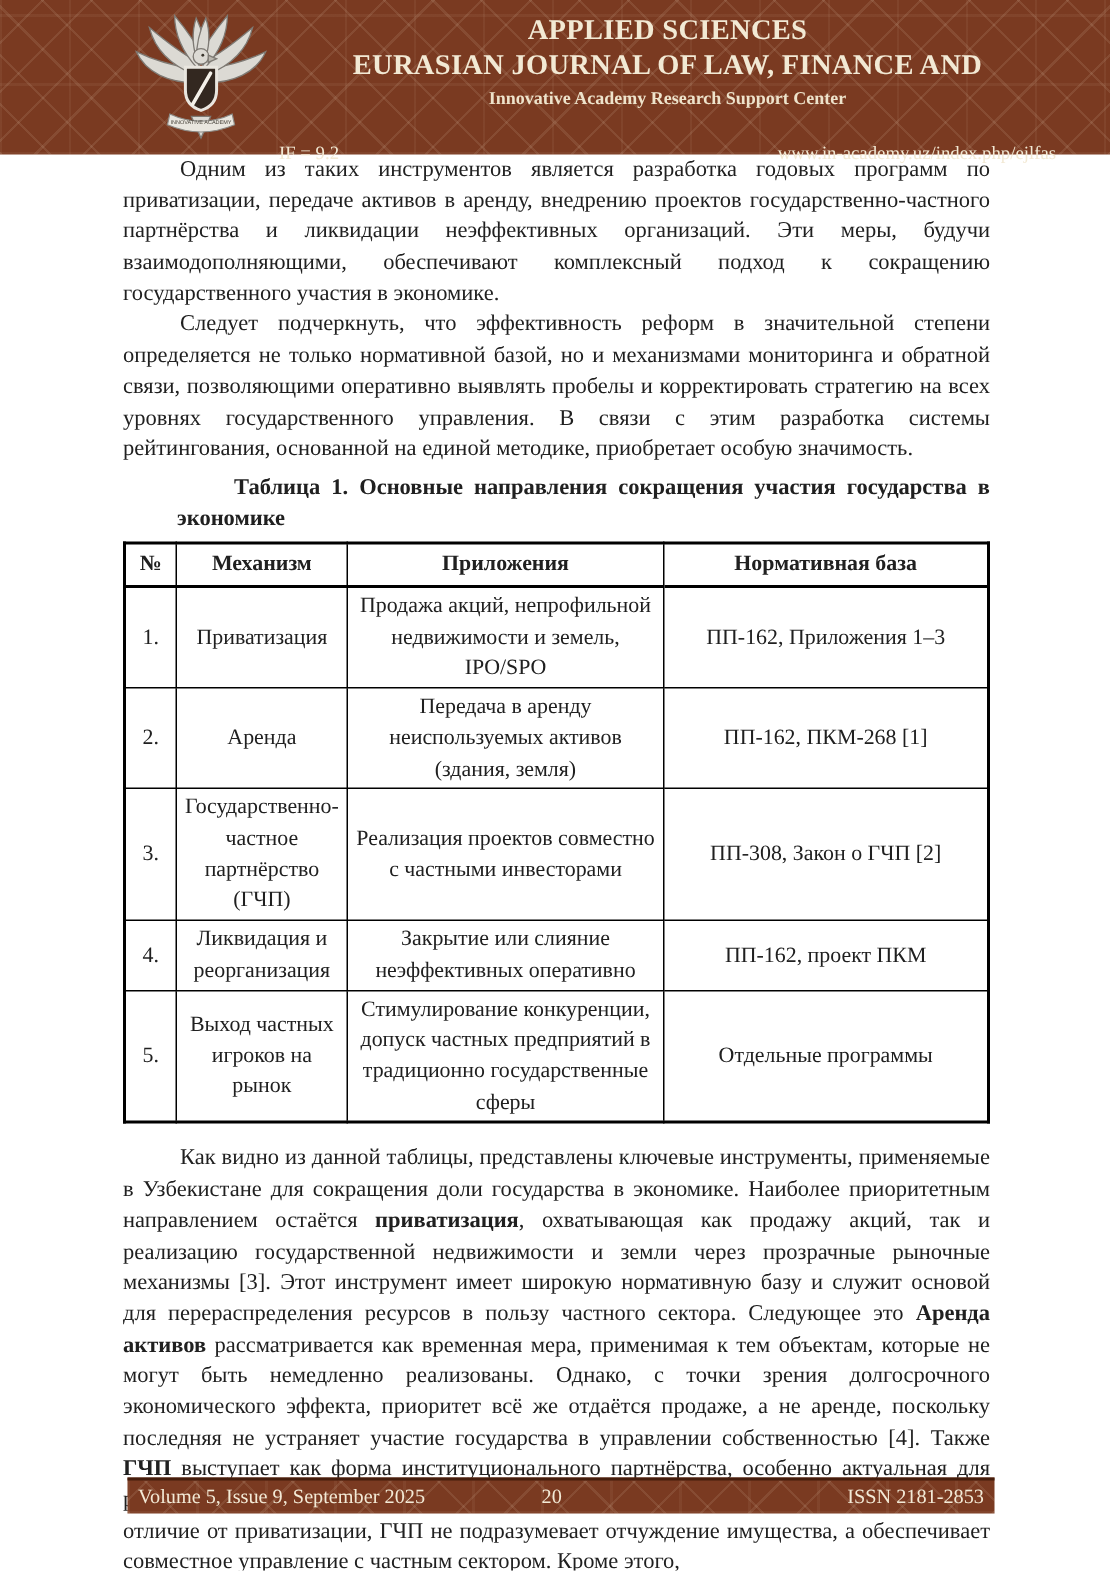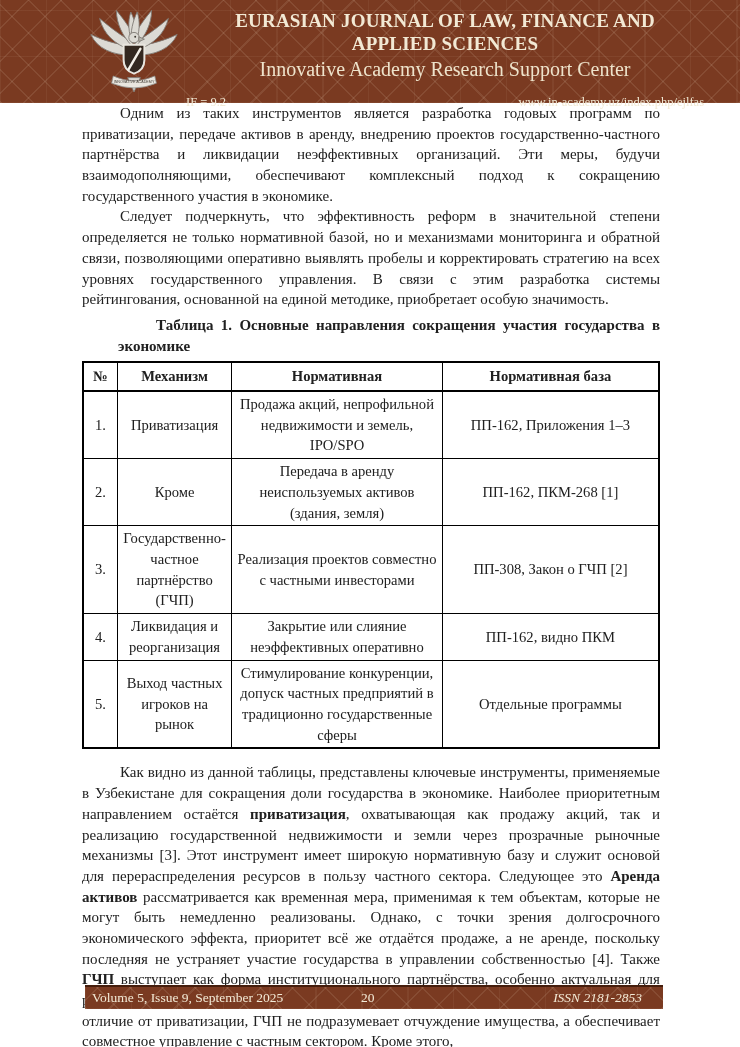--- a/index.html
+++ b/index.html
@@ -21,21 +21,21 @@
       repeating-linear-gradient(90deg,  rgba(245,230,205,0.06) 0 1.5px, rgba(0,0,0,0) 1.5px 46px),
       repeating-linear-gradient(0deg,   rgba(245,230,205,0.06) 0 1.5px, rgba(0,0,0,0) 1.5px 46px);
   }
   .header-band {
     position: absolute; top: 0; left: 0; width: 740px; height: 103px;
     color: #f2e9d4;
   }
   .logo-wrap { position: absolute; left: 86px; top: 3px; width: 96px; height: 98px; }
   .head-center { margin-left: 160px; margin-right: 10px; text-align: center; padding-top: 9px; }
   .journal-title { font-size: 19px; font-weight: bold; line-height: 1.22; letter-spacing: 0.2px; color: #f2e9d4; }
-  .journal-subtitle { font-size: 20px; font-weight: normal; margin-top: 3px; color: #eee3cb; }
+  .journal-subtitle { font-size: 12px; font-weight: bold; margin-top: 3px; color: #eee3cb; }
   .head-bottom {
     position: absolute; left: 186px; right: 36px; top: 79px;
     display: flex; justify-content: space-between;
     font-size: 12.5px; font-weight: normal; color: #f2e9d4; margin-top: 16px;
   }
 
   
   .article {
     position: absolute; top: 103px; left: 82px; width: 578px; height: 985px;
     overflow: hidden;
@@ -70,21 +70,21 @@
 
   
   .footer-bar {
     position: absolute; left: 85px; top: 985px; width: 578px; height: 24px;
     border-top: 2px solid #451d0c;
     color: #f3ead6; font-size: 13.5px;
     display: flex; align-items: center;
   }
   .footer-left { padding-left: 7px; text-align: right; }
   .footer-page { position: absolute; left: 276px; }
-  .footer-right { margin-left: auto; padding-right: 21px; font-style: italic; }
+  .footer-right { margin-left: auto; padding-right: 7px; }
 </style>
 </head>
 <body>
 
 <div class="page">
 
   <header class="header-band band-bg">
 
     <div class="logo-wrap">
       <svg viewBox="0 0 120 120" width="96" height="98">
@@ -108,22 +108,22 @@
 
         <path d="M47 51 h26 v19 q0 13 -13 17 q-13 -4 -13 -17 z" fill="#332820" stroke="#e9e6df" stroke-width="2.5"></path>
         <line x1="53" y1="82" x2="68" y2="56" stroke="#f4f1e9" stroke-width="3" stroke-linecap="round"></line>
 
         <path d="M34 90 q26 12 52 0 l2 9 q-28 12 -56 0 z" fill="#e9e6df" stroke="#8c8a86" stroke-width="1"></path>
         <text x="60" y="98.5" text-anchor="middle" font-size="4.6" fill="#4a453d" font-family="Liberation Sans, sans-serif">INNOVATIVE ACADEMY</text>
       </svg>
     </div>
 
     <div class="head-center">
+      <div class="journal-title">APPLIED SCIENCES</div>
       <div class="journal-title">EURASIAN JOURNAL OF LAW, FINANCE AND</div>
-      <div class="journal-title">APPLIED SCIENCES</div>
       <div class="journal-subtitle">Innovative Academy Research Support Center</div>
     </div>
 
     <div class="head-bottom">
       <span>IF = 9.2</span>
       <span>www.in-academy.uz/index.php/ejlfas</span>
     </div>
   </header>
 
   <main class="article">
@@ -132,48 +132,48 @@
 
     <p class="para">Следует подчеркнуть, что эффективность реформ в значительной степени определяется не только нормативной базой, но и механизмами мониторинга и обратной связи, позволяющими оперативно выявлять пробелы и корректировать стратегию на всех уровнях государственного управления. В связи с этим разработка системы рейтингования, основанной на единой методике, приобретает особую значимость.</p>
 
     <p class="table-caption">Таблица 1. Основные направления сокращения участия государства в экономике</p>
 
     <table class="gov-table">
       <thead>
         <tr>
           <th class="col-num">№</th>
           <th class="col-mech">Механизм</th>
-          <th class="col-content">Нормативная</th>
+          <th class="col-content">Приложения</th>
           <th class="col-base">Нормативная база</th>
         </tr>
       </thead>
       <tbody>
         <tr>
           <td>1.</td>
           <td>Приватизация</td>
           <td>Продажа акций, непрофильной недвижимости и земель, IPO/SPO</td>
           <td>ПП-162, Приложения 1–3</td>
         </tr>
         <tr>
           <td>2.</td>
-          <td>Кроме</td>
+          <td>Аренда</td>
           <td>Передача в аренду неиспользуемых активов (здания, земля)</td>
           <td>ПП-162, ПКМ-268 [1]</td>
         </tr>
         <tr>
           <td>3.</td>
           <td>Государственно-частное партнёрство (ГЧП)</td>
           <td>Реализация проектов совместно с частными инвесторами</td>
           <td>ПП-308, Закон о ГЧП [2]</td>
         </tr>
         <tr>
           <td>4.</td>
           <td>Ликвидация и реорганизация</td>
           <td>Закрытие или слияние неэффективных оперативно</td>
-          <td>ПП-162, видно ПКМ</td>
+          <td>ПП-162, проект ПКМ</td>
         </tr>
         <tr>
           <td>5.</td>
           <td>Выход частных игроков на рынок</td>
           <td>Стимулирование конкуренции, допуск частных предприятий в традиционно государственные сферы</td>
           <td>Отдельные программы</td>
         </tr>
       </tbody>
     </table>
 

